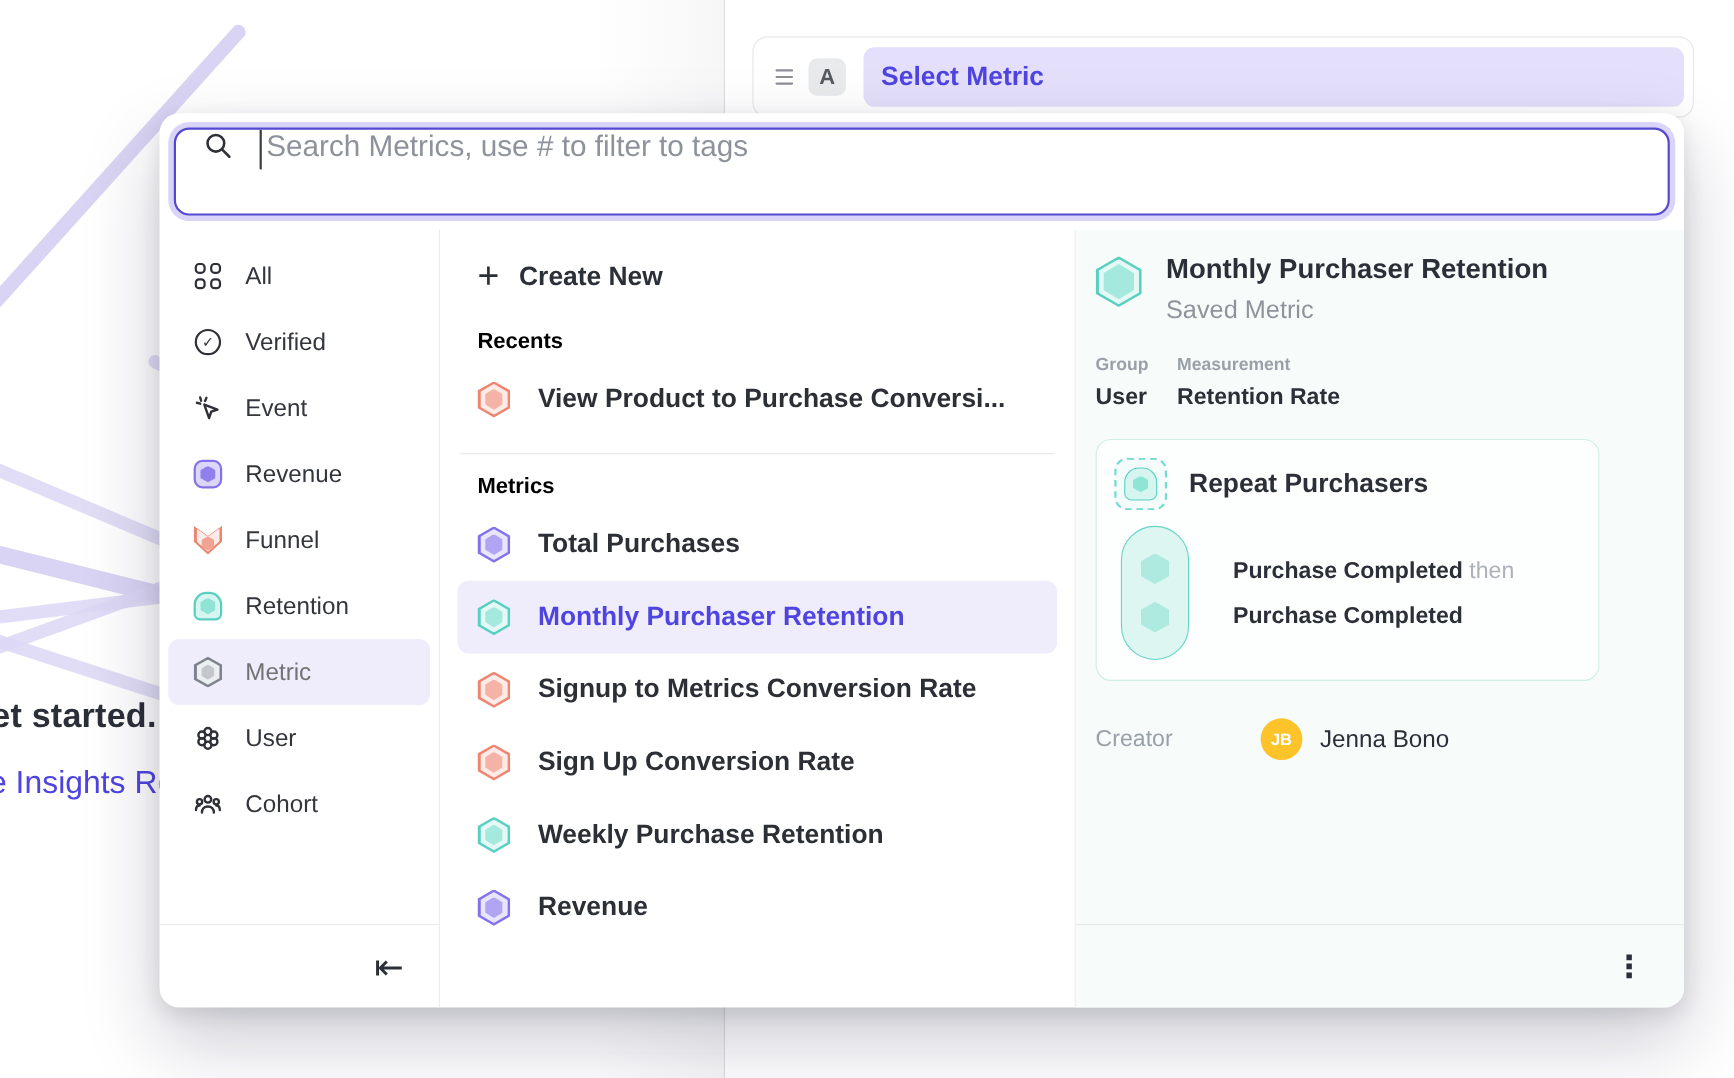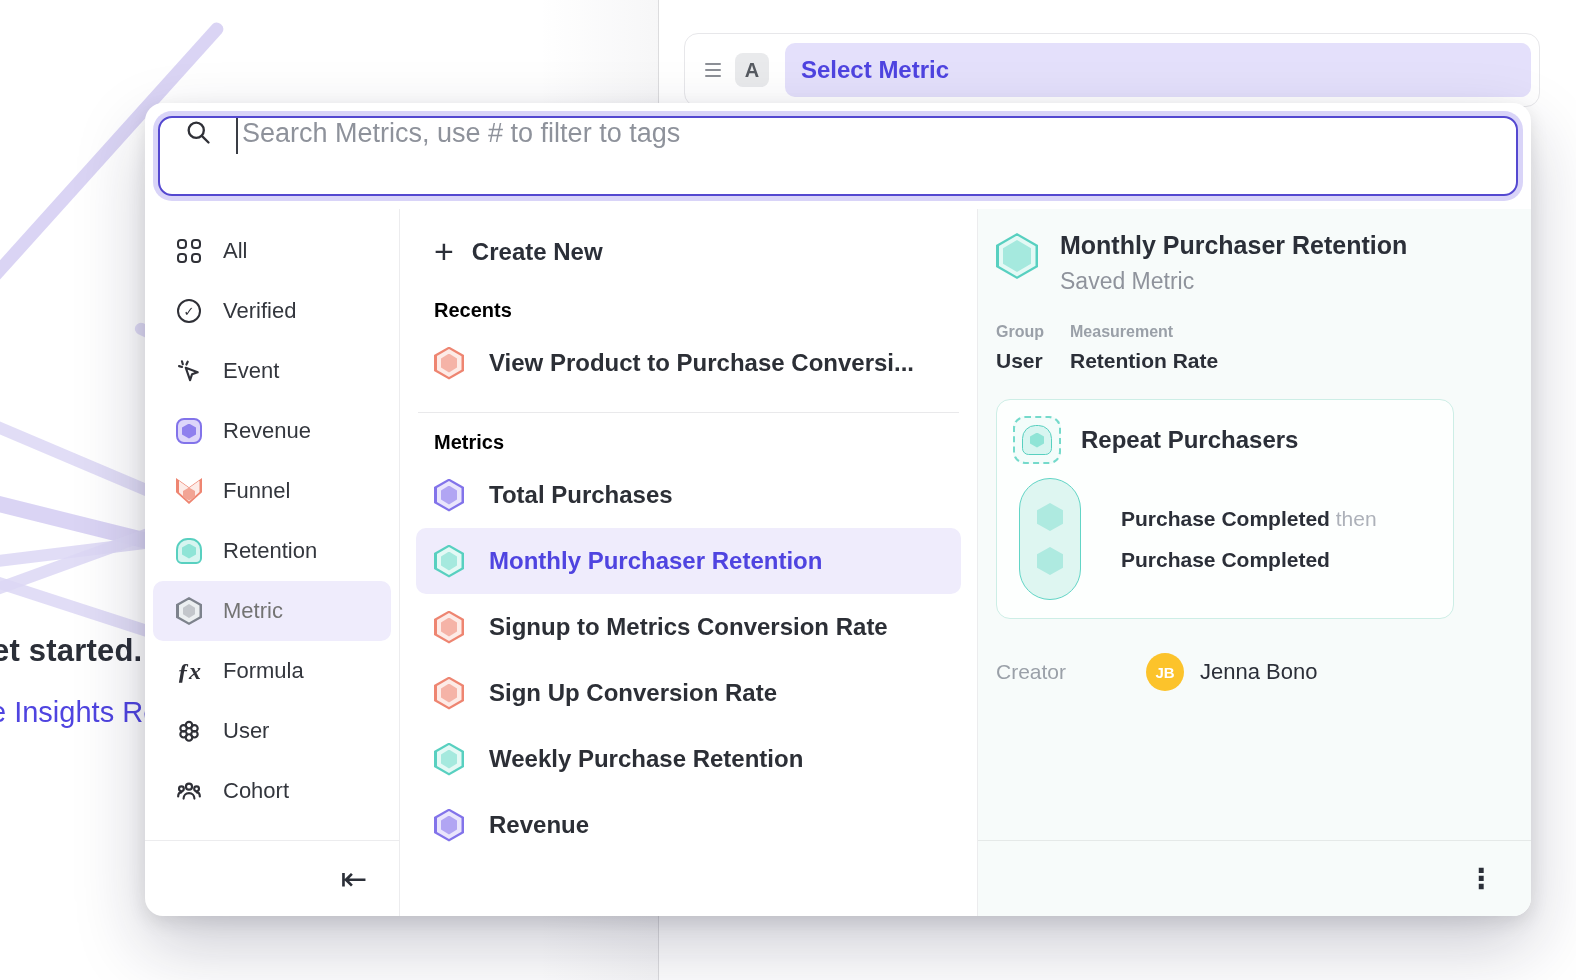--- a/index.html
+++ b/index.html
@@ -242,26 +242,20 @@
           <span class="si-icon">
             <span class="hx sz26 gray">
                 <i class="l2"></i>
                 <i class="l3"></i>
               </span>
           </span>
           <span class="si-label">Metric</span>
         </div>
         <div class="side-item">
           <span class="si-icon">
-              <span class="formula-fx">ƒx</span>
-            </span>
-          <span class="si-label">Formula</span>
-        </div>
-        <div class="side-item">
-          <span class="si-icon">
             <svg class="stroke-icon" width="26" height="26" viewBox="0 0 24 24" stroke-width="1.8">
               <circle cx="12" cy="6.5" r="3"></circle>
                 <circle cx="17" cy="9.5" r="3"></circle>
               <circle cx="17" cy="15" r="3"></circle>
                 <circle cx="12" cy="18" r="3"></circle>
               <circle cx="7" cy="15" r="3"></circle>
                 <circle cx="7" cy="9.5" r="3"></circle>
             </svg>
           </span>
           <span class="si-label">User</span>

